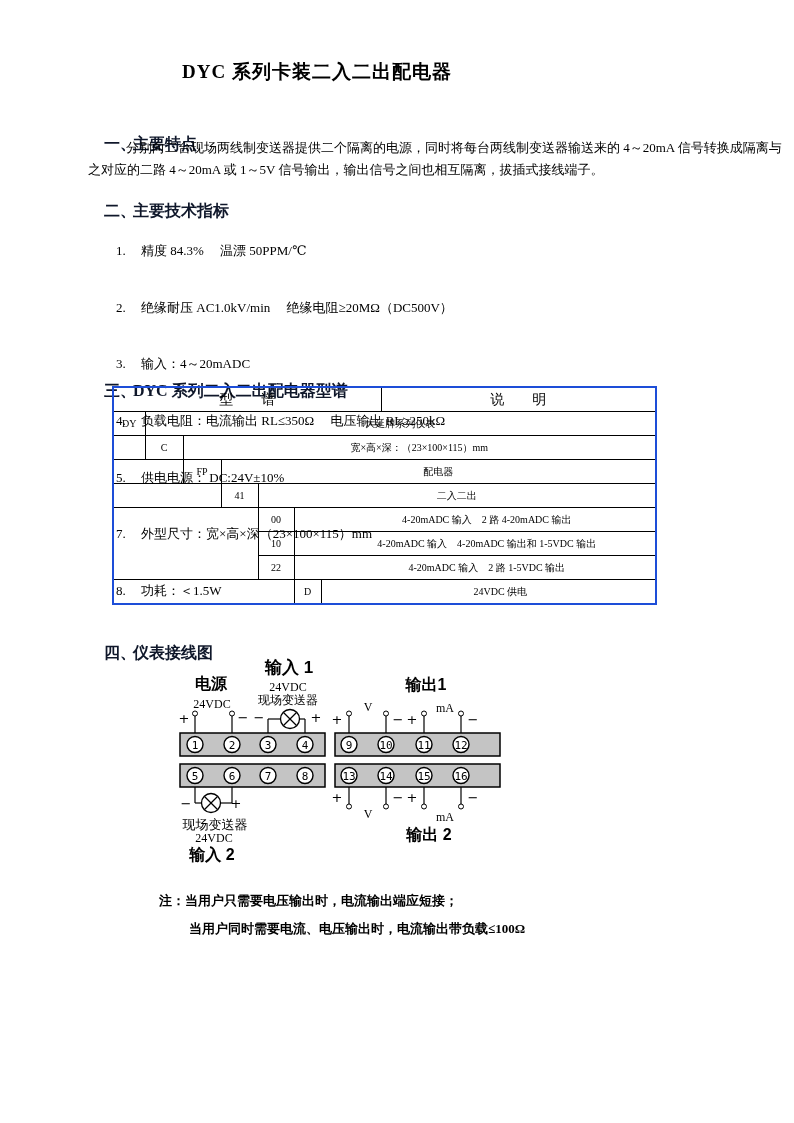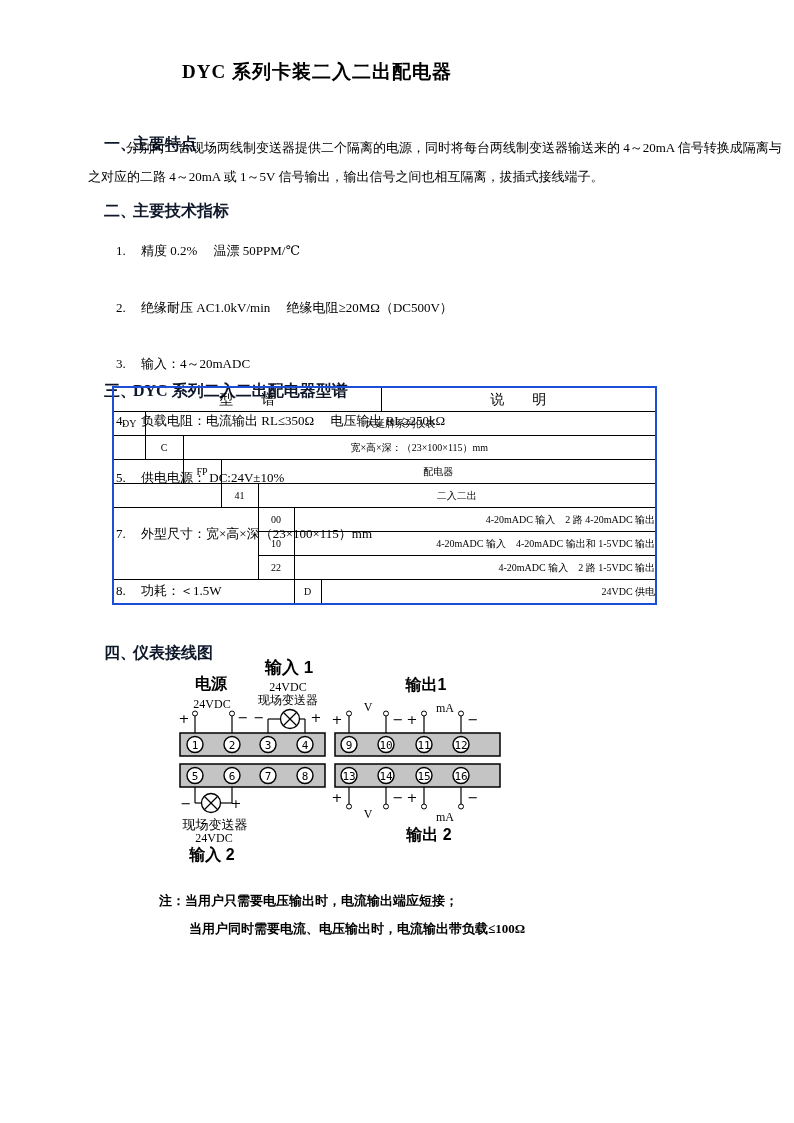--- a/index.html
+++ b/index.html
@@ -23,21 +23,21 @@
   .spec-table{
     position:absolute;top:386px;left:112px;width:543px;
     border-collapse:collapse;table-layout:fixed;border:2px solid #1d4ed8;
   }
   .spec-table td{
     border:1px solid #000;height:23px;padding:0;
     font-size:10px;white-space:pre;overflow:hidden;vertical-align:middle;
   }
   .spec-table td.hd{font-size:14px;}
   .spec-table td.c{text-align:center;}
-  .spec-table td.l{text-align:right;padding-left:24px;}
+  .spec-table td.l{text-align:center;padding-left:24px;}
   .notes{font-size:13px;font-weight:bold;line-height:16px;}
   svg .wire{stroke:#000;stroke-width:1.2;fill:none;}
   svg .blockrect{fill:#c4c4c4;stroke:#000;stroke-width:1.5;}
   svg .term{fill:#fff;stroke:#000;stroke-width:1.4;}
   svg .wend{fill:#fff;stroke:#000;stroke-width:1;}
   svg .tx{fill:#fff;stroke:#000;stroke-width:1.3;}
   svg text{fill:#000;}
   svg .dnum{font:11px "DejaVu Sans Mono",monospace;text-anchor:middle;}
   svg .dbig{font:bold 16px "Liberation Sans",sans-serif;text-anchor:middle;}
   svg .dsm{font:12px "Liberation Serif",serif;text-anchor:middle;}
@@ -48,27 +48,27 @@
 <body>
 
 <div class="page">
 
   <div class="abs doc-title">DYC 系列卡装二入二出配电器</div>
 
   <div class="abs sec-h" style="top:116px;">
     <span class="num">一、</span><span>主要特点</span>
   </div>
   <div class="abs body-line" style="top:140px;left:126px;">分别向二台现场两线制变送器提供二个隔离的电源，同时将每台两线制变送器输送来的 4～20mA 信号转换成隔离与</div>
-  <div class="abs body-line" style="top:169px;left:88px;">之对应的二路 4～20mA 或 1～5V 信号输出，输出信号之间也相互隔离，拔插式接线端子。</div>
+  <div class="abs body-line" style="top:162px;left:88px;">之对应的二路 4～20mA 或 1～5V 信号输出，输出信号之间也相互隔离，拔插式接线端子。</div>
 
   <div class="abs sec-h" style="top:183px;">
     <span class="num">二、</span><span>主要技术指标</span>
   </div>
   <div class="abs spec-list">
-    <div class="li"><span class="num">1.</span><span>精度 0.2%     温漂 50PPM/℃</span></div>
+    <div class="li"><span class="num">1.</span><span>精度 84.3%     温漂 50PPM/℃</span></div>
     <div class="li"><span class="num">2.</span><span>绝缘耐压 AC1.0kV/min     绝缘电阻≥20MΩ（DC500V）</span></div>
     <div class="li"><span class="num">3.</span><span>输入：4～20mADC</span></div>
     <div class="li"><span class="num">4.</span><span>负载电阻：电流输出 RL≤350Ω     电压输出 RL≥250kΩ</span></div>
     <div class="li"><span class="num">5.</span><span>供电电源： DC:24V±10%</span></div>
     <div class="li"><span class="num">7.</span><span>外型尺寸：宽×高×深（23×100×115）mm</span></div>
     <div class="li"><span class="num">8.</span><span>功耗：＜1.5W</span></div>
   </div>
 
   <div class="abs sec-h" style="top:363px;">
     <span class="num">三、</span><span>DYC 系列二入二出配电器型谱</span>

